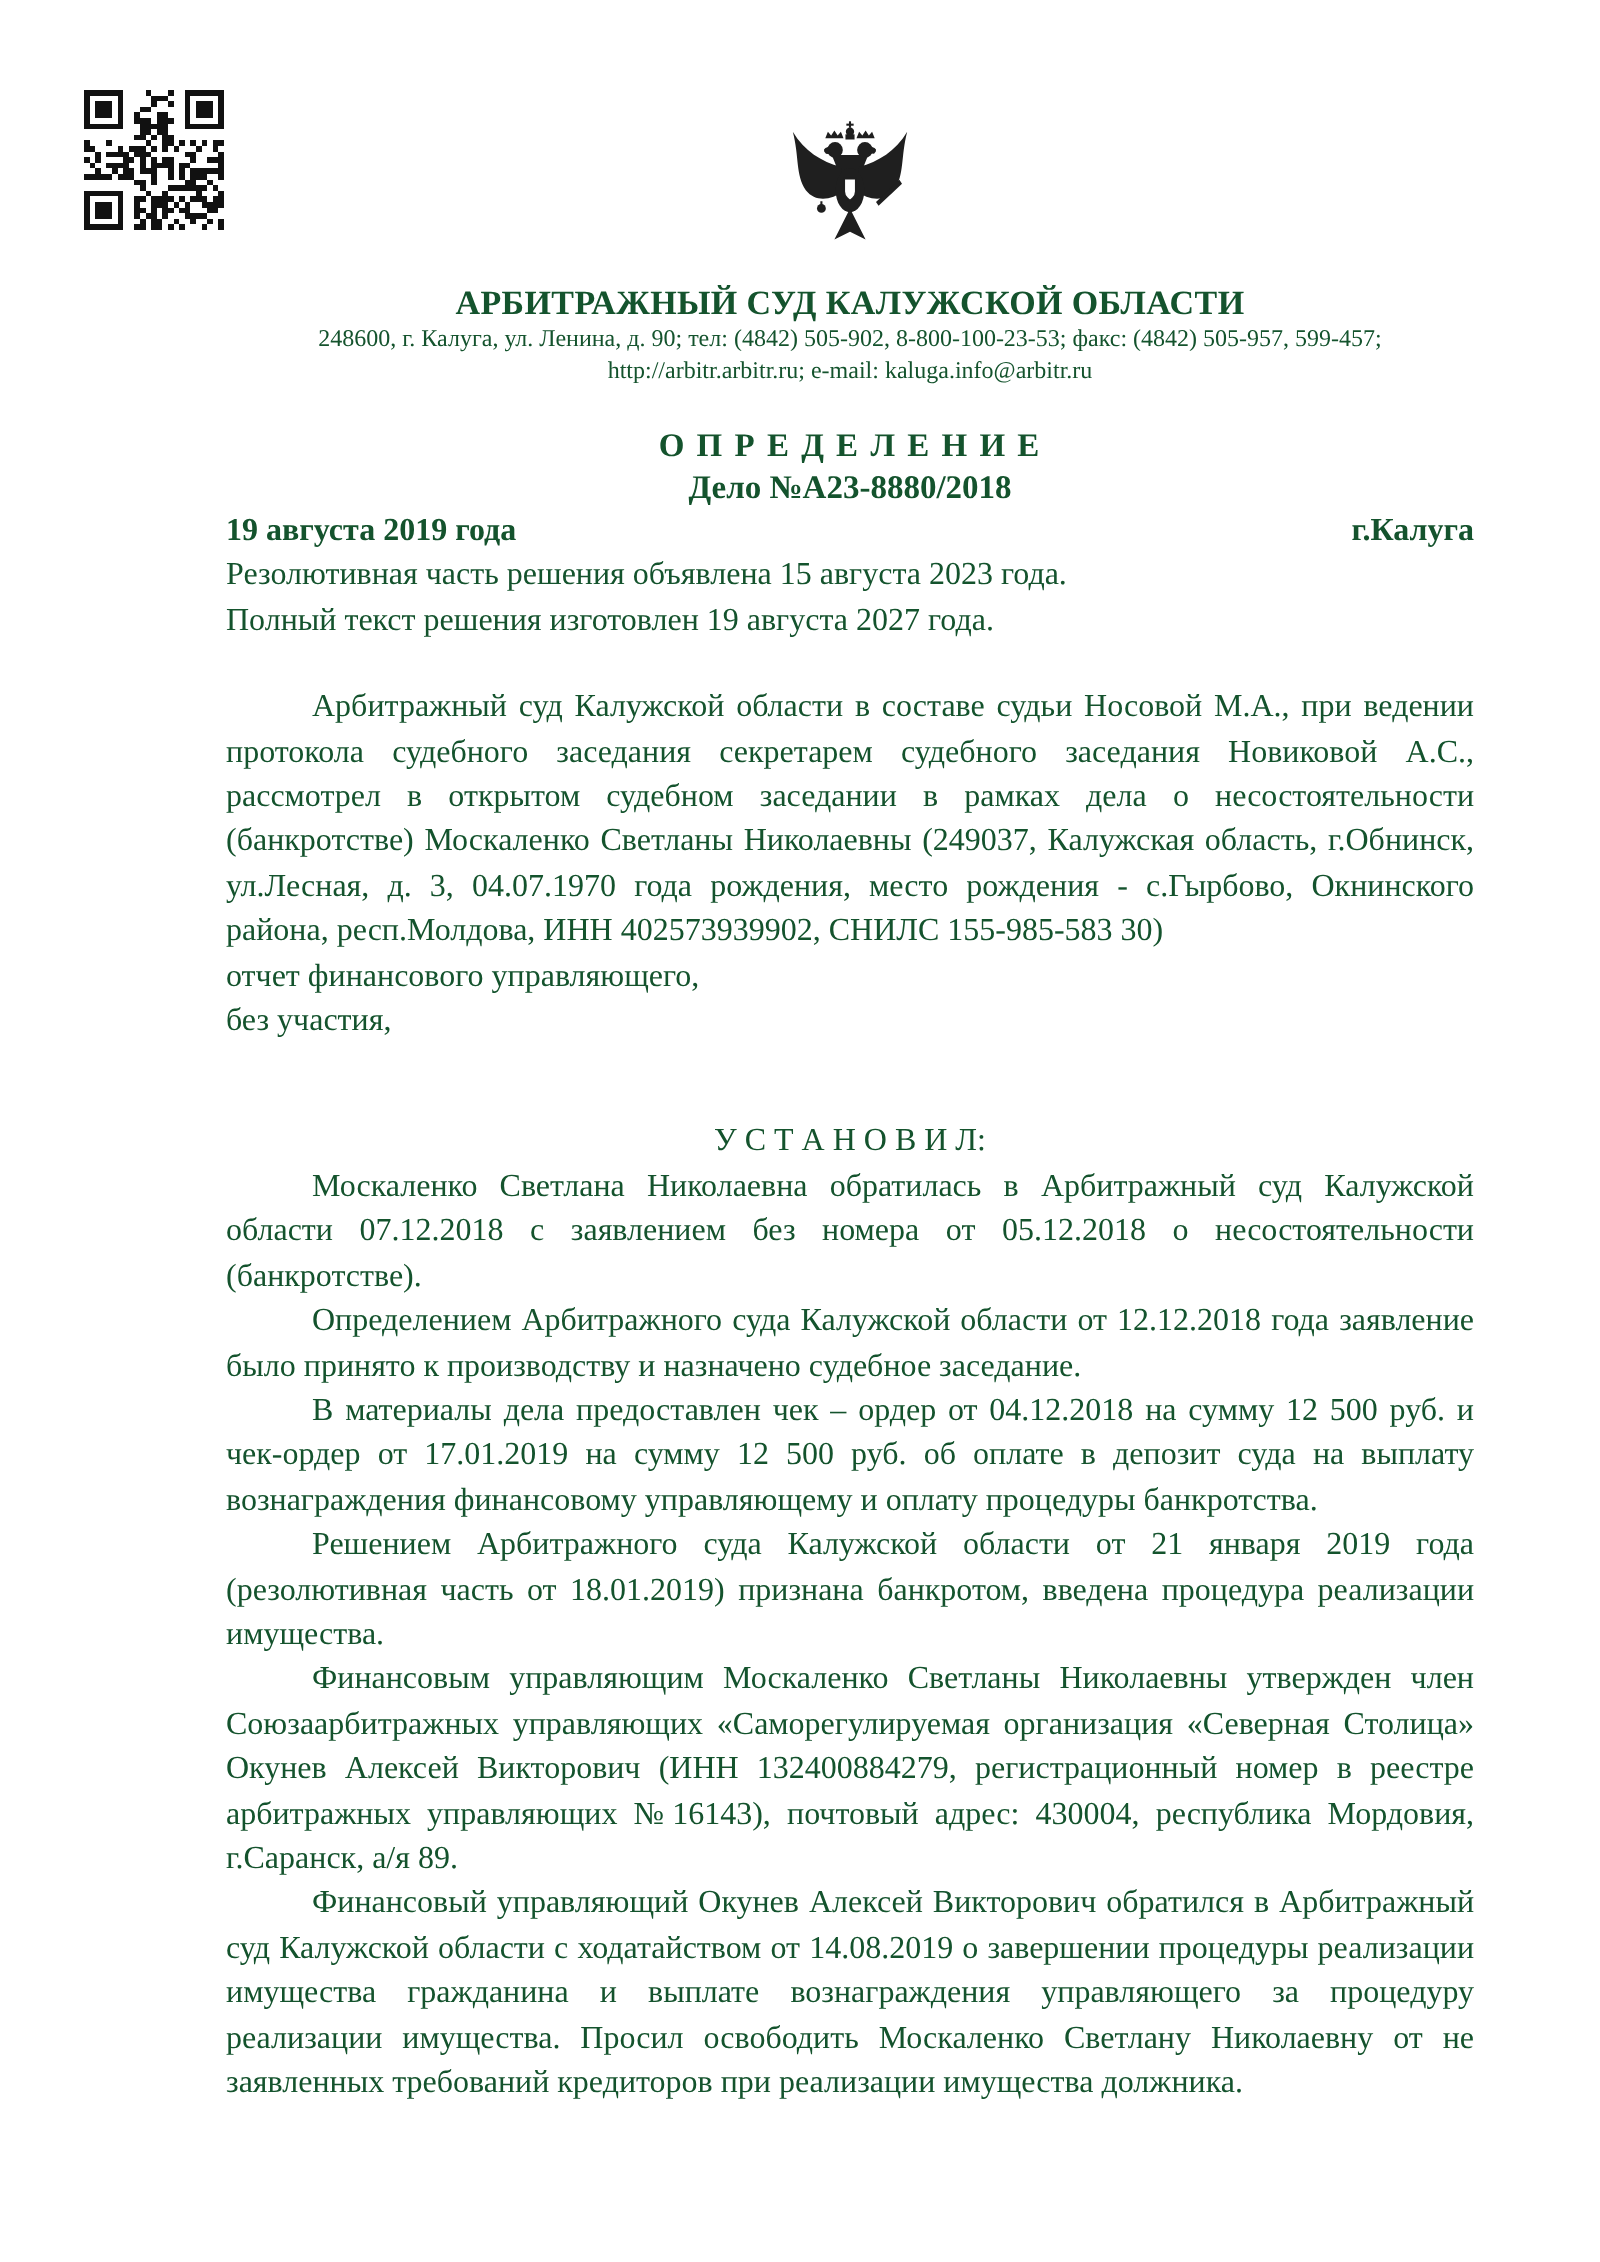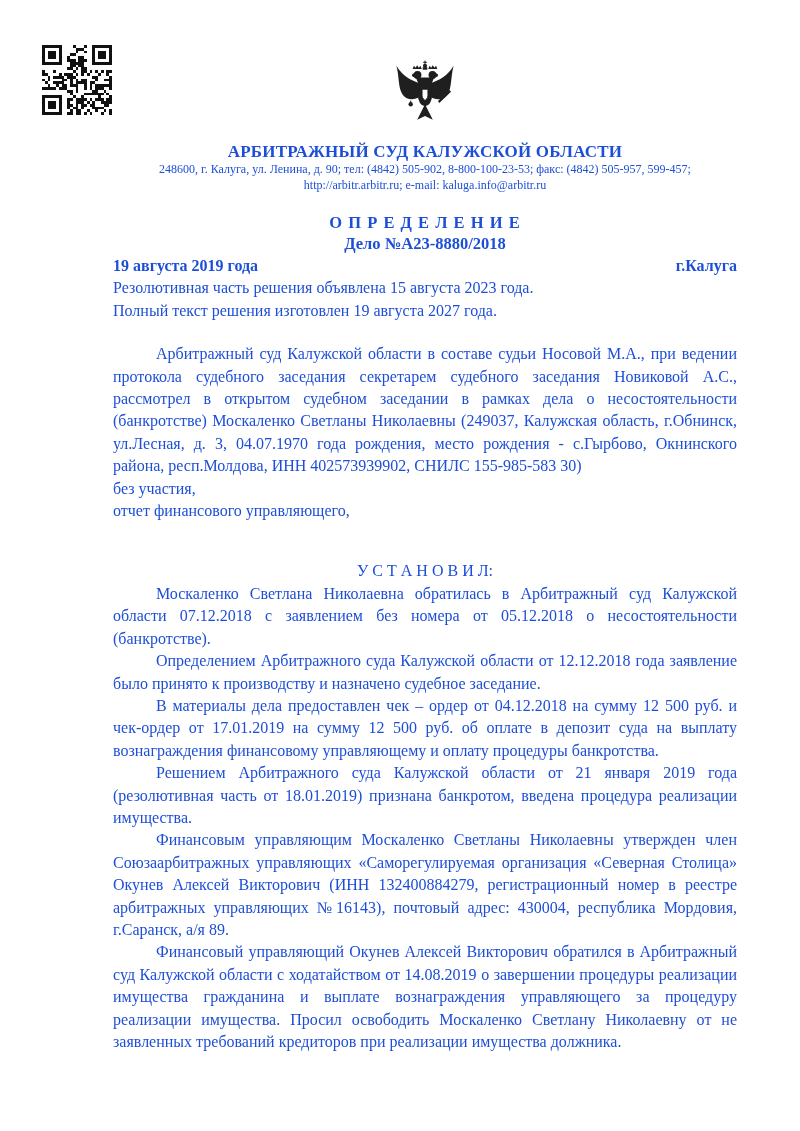--- a/index.html
+++ b/index.html
@@ -6,21 +6,21 @@
     margin: 0;
     padding: 0;
     background: #ffffff;
   }
   .page {
     position: relative;
     width: 800px;
     height: 1131px;
     background: #ffffff;
     font-family: "Liberation Serif", "DejaVu Serif", serif;
-    color: #1d4ed8;
+    color: #14532d;
     overflow: hidden;
   }
   .qr {
     position: absolute;
     left: 42px;
     top: 45px;
     width: 70px;
     height: 70px;
   }
   .qr svg { width: 100%; height: 100%; shape-rendering: crispEdges; }
@@ -151,22 +151,22 @@
       <span>19 августа 2019 года</span>
       <span>г.Калуга</span>
     </div>
 
     <div class="plain-line">Резолютивная часть решения объявлена 15 августа 2023 года.</div>
     <div class="plain-line">Полный текст решения изготовлен 19 августа 2027 года.</div>
 
     <div class="gap"></div>
 
     <p class="para">Арбитражный суд Калужской области в составе судьи Носовой М.А., при ведении протокола судебного заседания секретарем судебного заседания Новиковой А.С., рассмотрел в открытом судебном заседании в рамках дела о несостоятельности (банкротстве) Москаленко Светланы Николаевны (249037, Калужская область, г.Обнинск, ул.Лесная, д. 3, 04.07.1970 года рождения, место рождения - с.Гырбово, Окнинского района, респ.Молдова, ИНН 402573939902, СНИЛС 155-985-583 30)</p>
+    <div class="plain-line">отчет финансового управляющего,</div>
     <div class="plain-line">без участия,</div>
-    <div class="plain-line">отчет финансового управляющего,</div>
 
     <div class="ustanovil">У С Т А Н О В И Л:</div>
 
     <p class="para">Москаленко Светлана Николаевна обратилась в Арбитражный суд Калужской области 07.12.2018 с заявлением без номера от 05.12.2018  о несостоятельности (банкротстве).</p>
     <p class="para">Определением Арбитражного суда Калужской области от 12.12.2018 года заявление было принято к производству и назначено судебное заседание.</p>
     <p class="para">В материалы дела предоставлен чек – ордер от 04.12.2018 на сумму 12 500 руб. и чек-ордер от 17.01.2019 на сумму 12 500 руб. об оплате в депозит суда на выплату вознаграждения финансовому управляющему и оплату процедуры банкротства.</p>
     <p class="para">Решением Арбитражного суда Калужской области от 21 января 2019 года (резолютивная часть от 18.01.2019) признана банкротом, введена процедура реализации имущества.</p>
     <p class="para">Финансовым управляющим Москаленко Светланы Николаевны утвержден член Союзаарбитражных управляющих «Саморегулируемая организация «Северная Столица» Окунев Алексей Викторович (ИНН 132400884279, регистрационный номер в реестре арбитражных управляющих №16143), почтовый адрес: 430004, республика Мордовия, г.Саранск, а/я 89.</p>
     <p class="para">Финансовый управляющий Окунев Алексей Викторович обратился в Арбитражный суд Калужской области с ходатайством от 14.08.2019 о завершении процедуры реализации имущества гражданина и выплате вознаграждения управляющего за процедуру реализации имущества. Просил освободить Москаленко Светлану Николаевну от не заявленных требований кредиторов при реализации имущества должника.</p>
 

